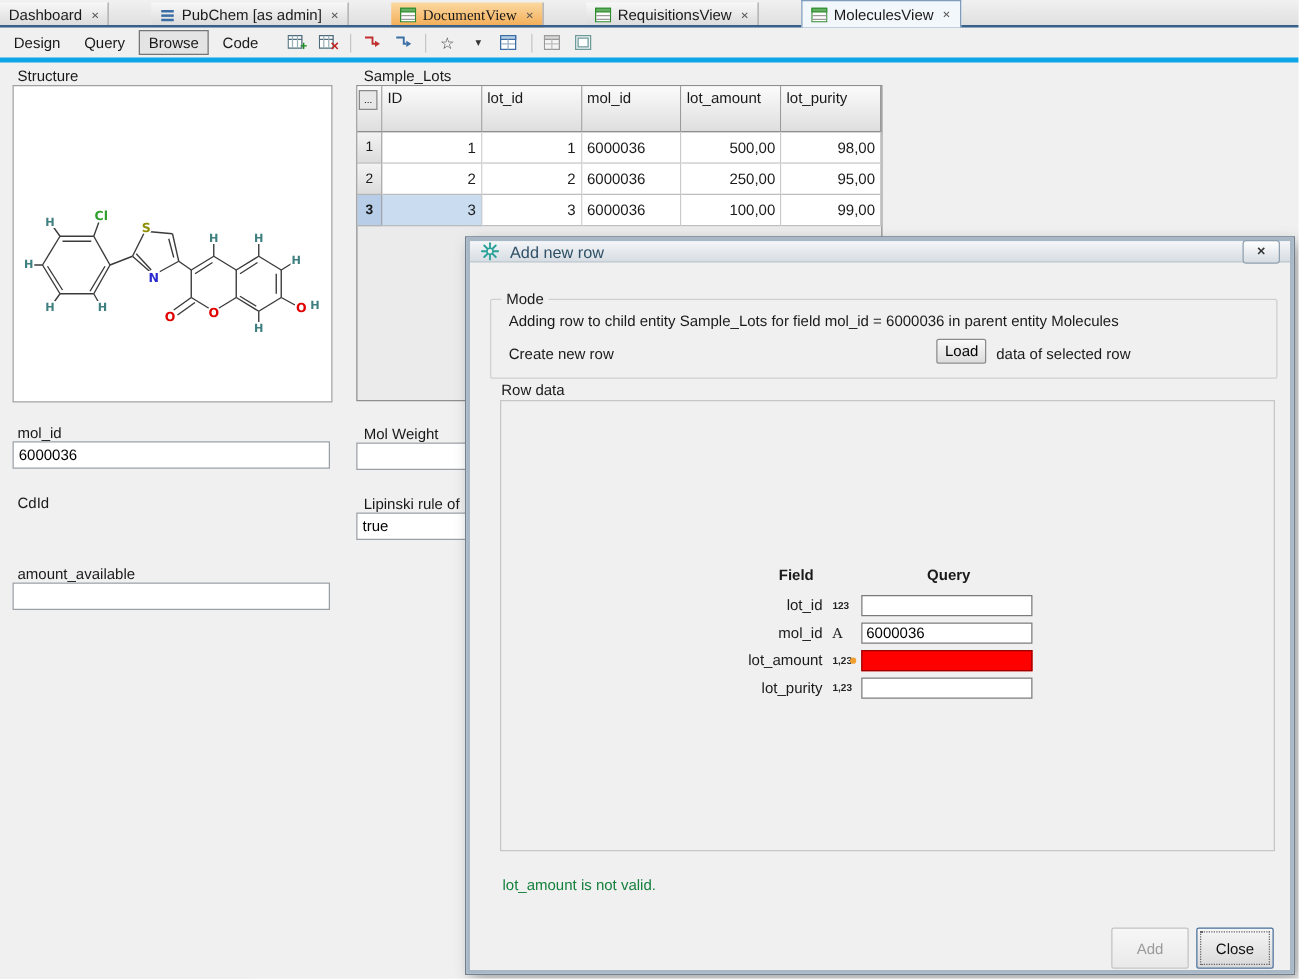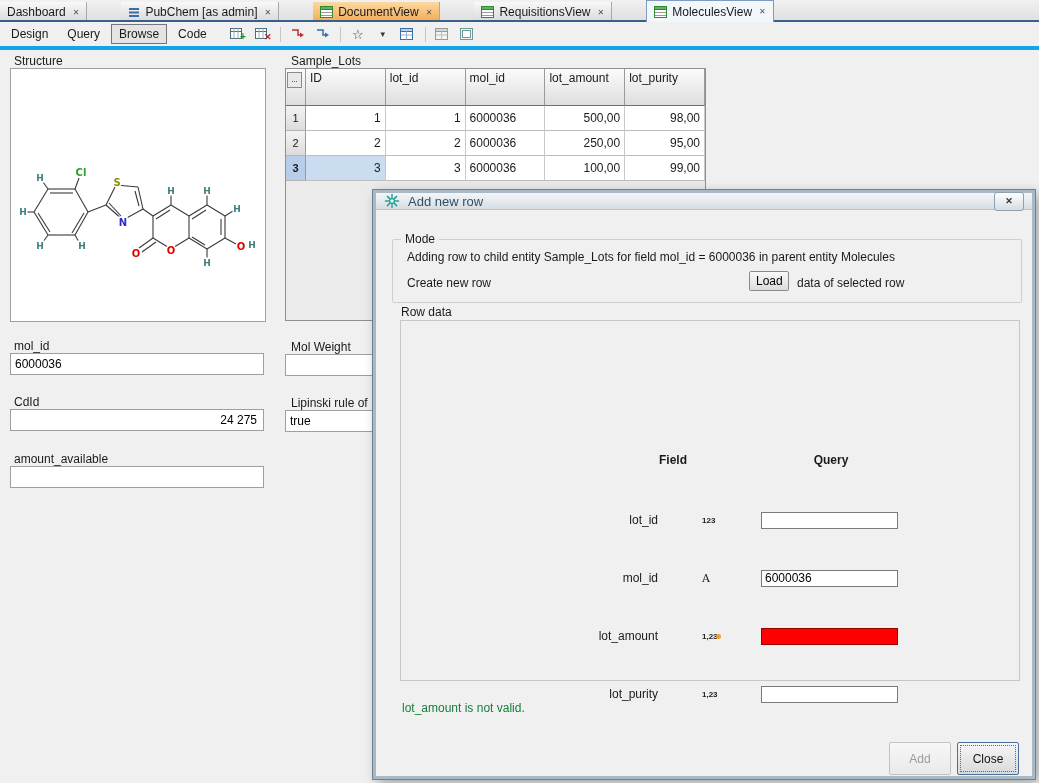--- a/index.html
+++ b/index.html
@@ -5,21 +5,21 @@
   html,body{margin:0;padding:0;}
   .screen{position:relative;width:1039px;height:783px;background:#f0f0f0;
     font-family:"Liberation Sans",sans-serif;font-size:12px;color:#1a1a1a;overflow:hidden;}
 
   
   .tabbar{position:absolute;left:0;top:0;width:1039px;height:22px;
     background:linear-gradient(#f1f1f1,#dedede);display:flex;align-items:flex-end;gap:34px;}
   .tabbar::after{content:"";position:absolute;left:0;right:0;bottom:0;height:2px;background:#38608c;z-index:1;}
   .tab{display:flex;align-items:center;gap:5px;padding:0 7px;height:20px;box-sizing:border-box;
     background:linear-gradient(#f8f8f8,#d9d9d9);border-right:1px solid #a8a8a8;white-space:nowrap;cursor:default;}
-  .tab-orange{background:linear-gradient(#fbd9a2,#f3aa52);}
+  .tab-orange{background:linear-gradient(#fbd9a2,#f3aa52);font-family:Liberation Serif, serif;}
   .tab-active{position:relative;z-index:2;height:22px;background:#f2f7fc;
     border:1px solid #7f9cbc;border-bottom:none;}
   .tab-close{font-size:8px;color:#555;margin-left:2px;}
 
   
   .menubar{position:absolute;left:0;top:22px;width:1039px;height:24px;background:#f0f0f0;
     border-bottom:4px solid #0ea5e9;display:flex;align-items:center;}
   .menu-item{padding:3px 8px;margin-left:3px;}
   .menu-item.active{border:1px solid #767676;background:#e4e4e4;padding:2px 7px;}
   .tool-icons{display:flex;align-items:center;margin-left:12px;gap:3px;}
@@ -71,21 +71,21 @@
   .gb-label{position:absolute;top:-8px;left:8px;background:#f0f0f0;padding:0 4px;}
   .mode-line1{position:absolute;left:14px;top:10px;}
   .mode-create{position:absolute;left:14px;top:36px;}
   .load-btn{position:absolute;left:356px;top:31px;width:40px;height:20px;border:1px solid #8a8a8a;border-radius:2px;
     background:linear-gradient(#f9f9f9,#dcdcdc);font:12px "Liberation Sans",sans-serif;}
   .mode-suffix{position:absolute;left:404px;top:36px;}
   .rowdata-label{position:absolute;left:25px;top:112px;}
   .rowdata-panel{position:absolute;left:24px;top:127px;width:620px;height:361px;border:1px solid #c6c6c6;
     background:#f0f0f0;box-sizing:border-box;}
   .form{position:absolute;left:132px;top:130px;display:grid;grid-template-columns:130px 26px 140px;
-    grid-auto-rows:22px;align-items:center;gap:36px;}
+    grid-auto-rows:22px;align-items:center;}
   .fh{font-weight:bold;height:18px;}
   .fh.f1{grid-column:1/3;text-align:right;padding-right:38px;}
   .fh.f2{grid-column:3;text-align:center;}
   .flab{text-align:right;padding-right:5px;}
   .ficon{font-size:8px;font-weight:bold;color:#222;padding-left:3px;position:relative;}
   .ficon.alpha{font-size:11px;font-weight:normal;font-family:"DejaVu Serif",serif;}
   .ficon.badge::after{content:"";position:absolute;right:4px;bottom:2px;width:5px;height:5px;border-radius:50%;background:#f0a030;}
   .finput{box-sizing:border-box;width:137px;height:17px;border:1px solid #7a7a7a;background:#fff;
     font:12px "Liberation Sans",sans-serif;padding:0 3px;}
   .finput.inv{background:#ff0000;border-color:#990000;}
@@ -323,21 +323,20 @@
       <div class="tcell num">3</div>
       <div class="tcell">6000036</div>
       <div class="tcell num">100,00</div>
       <div class="tcell num">99,00</div>
     </div>
   </div>
 
   <div class="flabel" style="left:14px;top:339px;">mol_id</div>
   <input class="tinput" style="left: 10px; top: 353px; width: 254px;" value="6000036">
   <div class="flabel" style="left:14px;top:395px;">CdId</div>
-  <input class="tinput right" style="left: 10px; top: 409px; width: 254px;" value="24 275">
   <div class="flabel" style="left:14px;top:452px;">amount_available</div>
   <input class="tinput" style="left: 10px; top: 466px; width: 254px;" value="">
 
   <div class="flabel" style="left:291px;top:340px;">Mol Weight</div>
   <input class="tinput" style="left: 285px; top: 354px; width: 100px;" value="">
   <div class="flabel" style="left:291px;top:396px;white-space:nowrap;">Lipinski rule of</div>
   <input class="tinput" style="left: 285px; top: 410px; width: 100px;" value="true">
 
   <div class="dialog">
     <div class="dtitle">

